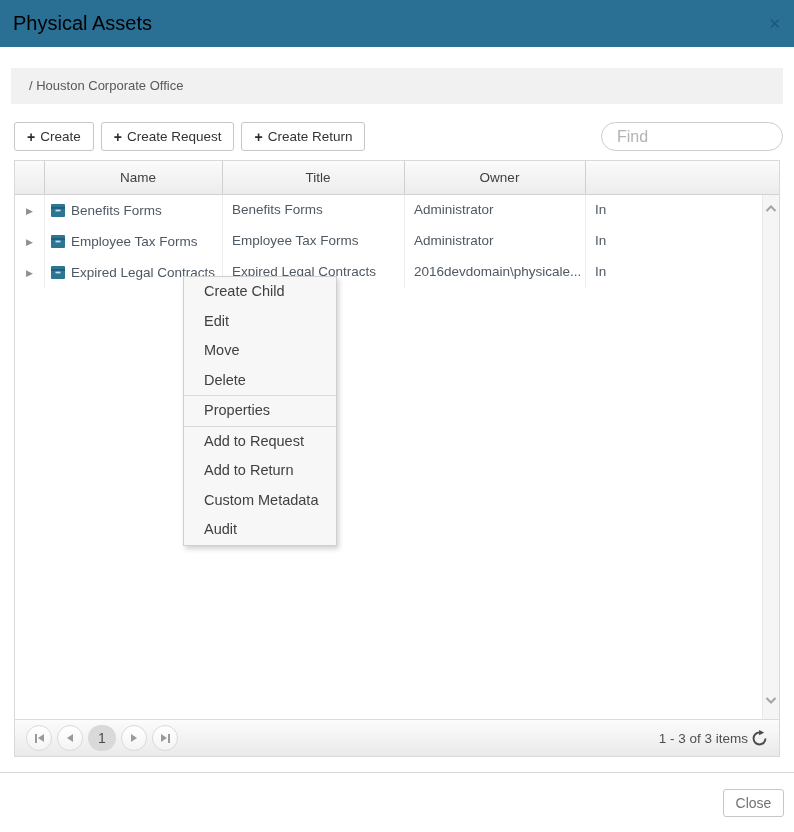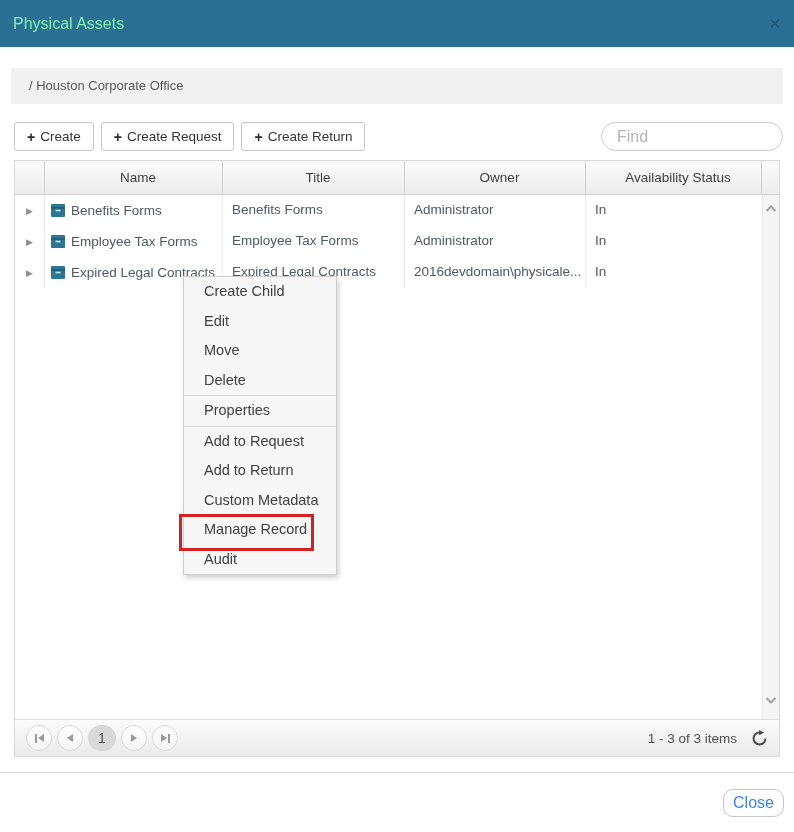--- a/index.html
+++ b/index.html
@@ -3,21 +3,21 @@
 <meta charset="utf-8">
 <style>
   * { margin:0; padding:0; box-sizing:border-box; }
   html,body { width:794px; height:832px; }
   body {
     position:relative; background:#fff; overflow:hidden;
     font-family:"Liberation Sans","DejaVu Sans",sans-serif;
   }
   
   .titlebar { height:47px; background:#2a7095; display:flex; align-items:center; padding:0 13px; }
-  .titlebar-title { color:#86efac; font-size:16px; flex:1; }
+  .titlebar-title { color:#000000; font-size:20px; flex:1; }
   .close-x { color:#1d5878; font-size:15px; font-weight:bold; cursor:pointer; line-height:1; }
   
   .breadcrumb { margin:21px 11px 0; height:36px; background:#f1f1f1; line-height:36px;
     padding-left:18px; font-size:13px; color:#595959; }
   
   .toolbar { margin:18px 11px 0 14px; display:flex; align-items:center; }
   .btn { height:29px; background:#fff; border:1px solid #c6c6c6; border-radius:3px;
     font-size:13.5px; color:#333; padding:0 12px; display:inline-flex; align-items:center;
     gap:5px; margin-right:7px; cursor:pointer; font-family:inherit; }
   .btn .plus { font-weight:bold; font-size:14px; color:#2b2b2b; }
@@ -57,36 +57,36 @@
     background:linear-gradient(#ffffff,#f4f4f4); display:flex; align-items:center;
     justify-content:center; margin-right:5px; gap:1px; cursor:pointer; }
   .pg-current { min-width:28px; height:26px; border-radius:13px; background:#d9d9d9; color:#4a4a4a;
     font-size:14px; display:flex; align-items:center; justify-content:center; margin-right:5px;
     padding:0 6px; cursor:pointer; }
   .tri-r { width:0; height:0; border-style:solid; border-width:4.5px 0 4.5px 6px;
     border-color:transparent transparent transparent #9a9a9a; }
   .tri-l { width:0; height:0; border-style:solid; border-width:4.5px 6px 4.5px 0;
     border-color:transparent #9a9a9a transparent transparent; }
   .bar { width:2px; height:9px; background:#9a9a9a; }
-  .pager-right { margin-left:auto; display:flex; align-items:center; gap:14px;
+  .pager-right { margin-left:auto; display:flex; align-items:center; gap:3px;
     font-size:13.5px; color:#4f4f4f; }
   .refresh { cursor:pointer; display:flex; align-items:center; }
   
   .menu { position:absolute; left:183px; top:276px; width:154px; background:#f7f7f7;
     border:1px solid #cfcfcf; box-shadow:2px 3px 5px rgba(0,0,0,0.18); z-index:10; }
   .menu-item { height:29.5px; line-height:29.5px; padding-left:20px; font-size:14.5px;
     color:#404040; cursor:pointer; position:relative; white-space:nowrap; }
   .menu-sep { border-top:1px solid #dadada; }
   .menu-item.highlight::after { content:""; position:absolute; left:-5px; top:-1px;
     width:129px; height:31px; border:3px solid #d42222; pointer-events:none; }
   
   .divider { margin-top:15px; border-top:1px solid #d8d8d8; }
   .footer { text-align:right; padding:16px 10px 0 0; }
   .close-btn { width:61px; height:28px; background:#fff; border:1px solid #c6c6c6;
-    border-radius:10px; font-size:16px; color:#3b82f6; cursor:pointer; font-family:inherit; }
+    border-radius:3px; font-size:14px; color:#737373; cursor:pointer; font-family:inherit; }
 </style>
 </head>
 <body>
 
 <div class="titlebar">
   <span class="titlebar-title">Physical Assets</span>
   <span class="close-x">✕</span>
 </div>
 
 <div class="breadcrumb">/ Houston Corporate Office</div>
@@ -106,21 +106,20 @@
   </button>
   <input class="find" type="text" placeholder="Find" style="">
 </div>
 
 <div class="grid">
   <div class="grid-header">
     <div class="gh-cell w-exp"></div>
     <div class="gh-cell w-name">Name</div>
     <div class="gh-cell w-title">Title</div>
     <div class="gh-cell w-owner">Owner</div>
-    <div class="gh-cell w-status">Availability Status</div>
     <div class="gh-cell w-sb"></div>
   </div>
 
   <div class="grid-body">
     <div class="rows">
 
       <div class="row">
         <div class="cell w-exp">
           <span class="exp-arrow">▶</span>
         </div>
@@ -215,20 +214,19 @@
   <div class="menu-item">Create Child</div>
   <div class="menu-item">Edit</div>
   <div class="menu-item">Move</div>
   <div class="menu-item">Delete</div>
   <div class="menu-sep"></div>
   <div class="menu-item">Properties</div>
   <div class="menu-sep"></div>
   <div class="menu-item">Add to Request</div>
   <div class="menu-item">Add to Return</div>
   <div class="menu-item">Custom Metadata</div>
-  <div class="menu-item highlight">Manage Record</div>
   <div class="menu-item">Audit</div>
 </div>
 
 <div class="divider"></div>
 <div class="footer">
   <button class="close-btn">Close</button>
 </div>
 
 </body></html>

